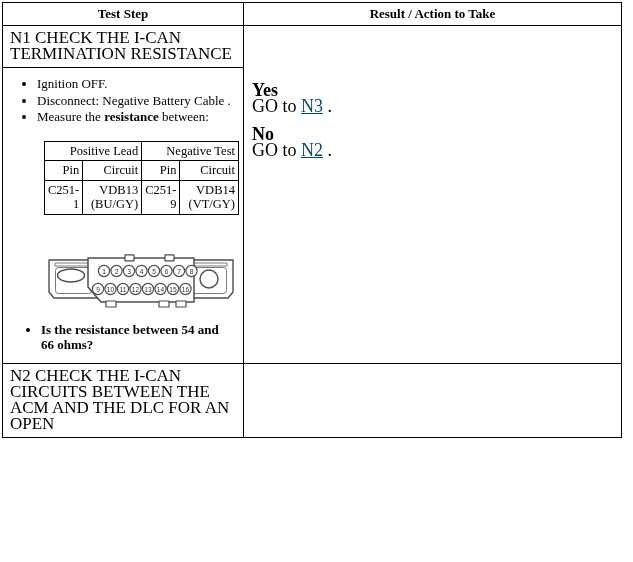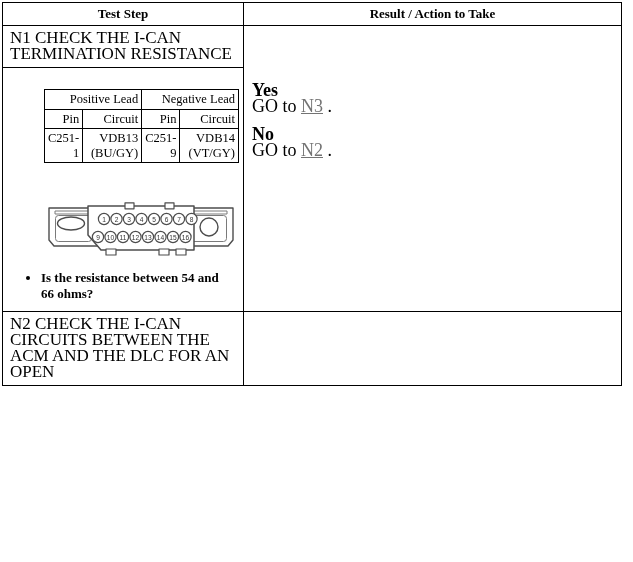--- a/index.html
+++ b/index.html
@@ -119,21 +119,21 @@
     padding: 57px 4px 4px 8px !important;
     font-size: 18px;
     line-height: 15.5px;
   }
   .res-label {
     font-weight: bold;
   }
   .res-goto { white-space: nowrap; }
   .res-gap { height: 13px; }
   a.xref {
-    color: #737373;
+    color: #0c4a6e;
     text-decoration: underline;
   }
 
   .blank-cell { padding: 0 !important; }
 </style>
 </head>
 <body>
 
 <div class="page">
 
@@ -162,33 +162,38 @@
               <div class="res-label">No</div>
               <div class="res-goto"><span>GO to </span><a class="xref" href="#">N2</a><span> .</span></div>
             </div>
           </div>
         </td>
       </tr>
 
       <tr>
         <td class="step-body">
 
+          <ul class="steps">
+            <li>Ignition OFF.</li>
+            <li>Disconnect: Negative Battery Cable .</li>
+            <li><span>Measure the </span><b>resistance</b><span> between:</span></li>
+          </ul>
 
           <div class="lead-wrap">
             <table class="leads">
               <colgroup>
                 <col class="lw-pin">
                   <col class="lw-cir">
                   <col class="lw-pin">
                   <col class="lw-cir">
               </colgroup>
               <tbody>
                 <tr>
                   <td colspan="2">Positive Lead</td>
-                  <td colspan="2">Negative Lead</td>
+                  <td colspan="2">Negative Test</td>
                 </tr>
                 <tr>
                   <td>Pin</td>
                   <td>Circuit</td>
                   <td>Pin</td>
                   <td>Circuit</td>
                 </tr>
                 <tr>
                   <td><span>C251-</span><br><span>1</span></td>
                   <td><span>VDB13</span><br><span>(BU/GY)</span></td>

